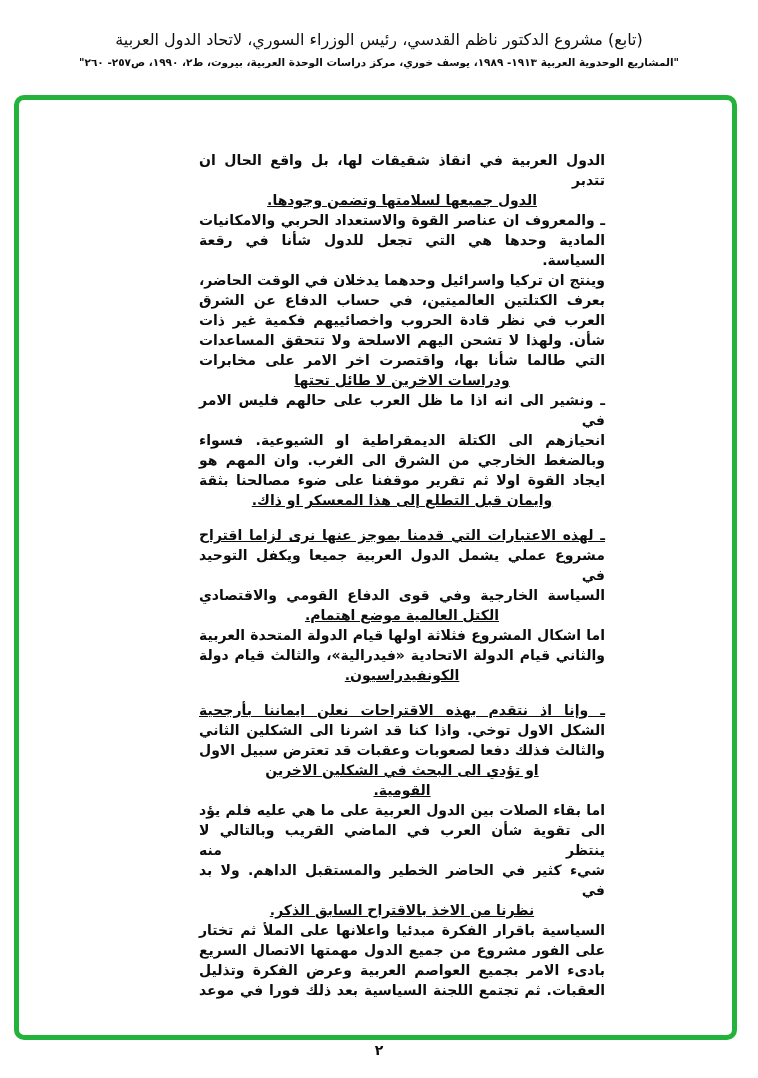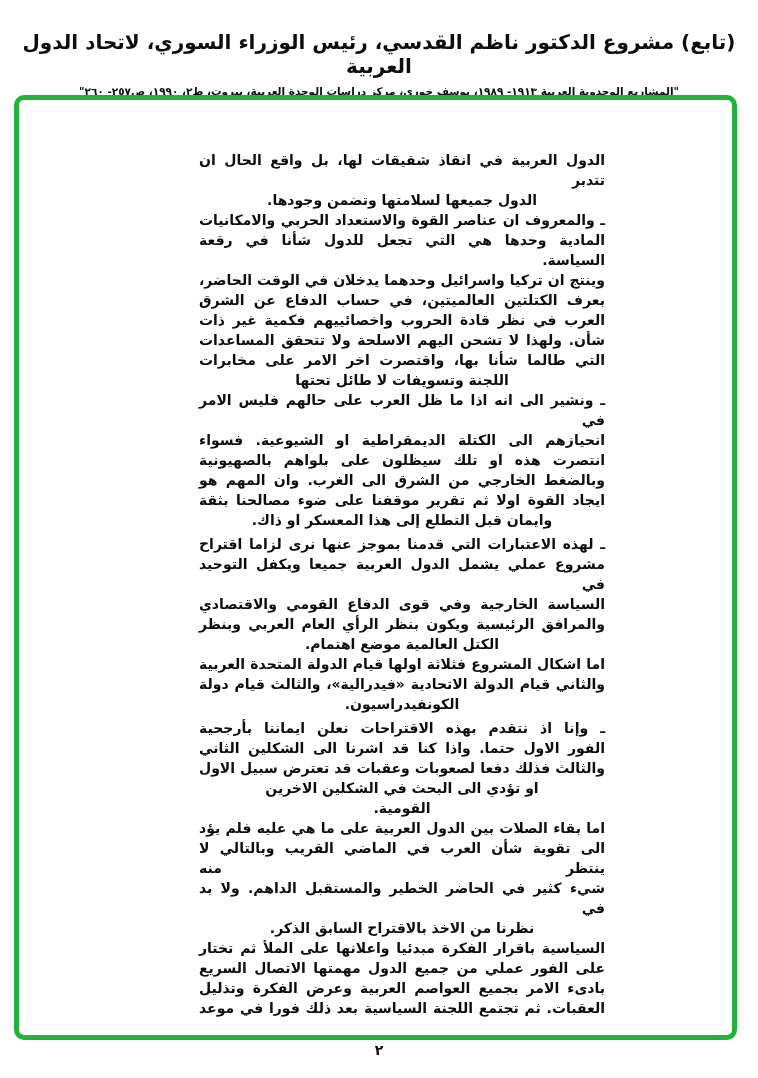--- a/index.html
+++ b/index.html
@@ -17,22 +17,22 @@
   }
   .header {
     position: absolute;
     top: 30px;
     left: 0;
     right: 0;
     direction: rtl;
     text-align: center;
   }
   .header-title {
-    font-size: 20px;
-    font-weight: bold;
+    font-size: 16px;
+    font-weight: normal;
     letter-spacing: 0px;
   }
   .header-citation {
     margin-top: 7px;
     font-size: 10.5px;
     font-weight: bold;
   }
   .page-frame {
     position: absolute;
     left: 14px;
@@ -53,23 +53,25 @@
     line-height: 20px;
     font-weight: bold;
   }
   .line {
     text-align: justify;
     text-align-last: justify;
   }
   .line.center {
     text-align: justify;
     text-align-last: center;
+    text-decoration: underline;
   }
   .line.gap {
-    margin-top: 4px;
+    margin-top: 15px;
+    text-decoration: underline;
   }
   .page-number {
     position: absolute;
     top: 1042px;
     left: 0;
     right: 0;
     text-align: center;
     font-size: 14px;
     font-weight: bold;
     direction: rtl;
@@ -88,43 +90,41 @@
 <div class="body-text">
     <div class="line justify">الدول العربية في انقاذ شقيقات لها، بل واقع الحال ان تتدبر</div>
     <div class="line center">الدول جميعها لسلامتها وتضمن وجودها.</div>
     <div class="line justify">ـ والمعروف ان عناصر القوة والاستعداد الحربي والامكانيات</div>
     <div class="line justify">المادية وحدها هي التي تجعل للدول شأنا في رقعة السياسة.</div>
     <div class="line justify">وينتج ان تركيا واسرائيل وحدهما يدخلان في الوقت الحاضر،</div>
     <div class="line justify">بعرف الكتلتين العالميتين، في حساب الدفاع عن الشرق</div>
     <div class="line justify">العرب في نظر قادة الحروب واخصائييهم فكمية غير ذات</div>
     <div class="line justify">شأن. ولهذا لا تشحن اليهم الاسلحة ولا تتحقق المساعدات</div>
     <div class="line justify">التي طالما شأنا بها، واقتصرت اخر الامر على مخابرات</div>
-    <div class="line center">اللجنة وتسويفات لا طائل تحتها</div>
+    <div class="line center">ودراسات الاخرين لا طائل تحتها</div>
     <div class="line justify">ـ ونشير الى انه اذا ما ظل العرب على حالهم فليس الامر في</div>
     <div class="line justify">انحيازهم الى الكتلة الديمقراطية او الشيوعية. فسواء</div>
-    <div class="line justify">انتصرت هذه او تلك سيظلون على بلواهم بالصهيونية</div>
     <div class="line justify">وبالضغط الخارجي من الشرق الى الغرب. وان المهم هو</div>
     <div class="line justify">ايجاد القوة اولا ثم تقرير موقفنا على ضوء مصالحنا بثقة</div>
     <div class="line center">وايمان قبل التطلع إلى هذا المعسكر او ذاك.</div>
     <div class="line justify gap">ـ لهذه الاعتبارات التي قدمنا بموجز عنها نرى لزاما اقتراح</div>
     <div class="line justify">مشروع عملي يشمل الدول العربية جميعا ويكفل التوحيد في</div>
     <div class="line justify">السياسة الخارجية وفي قوى الدفاع القومي والاقتصادي</div>
-    <div class="line justify">والمرافق الرئيسية ويكون بنظر الرأي العام العربي وبنظر</div>
     <div class="line center">الكتل العالمية موضع اهتمام.</div>
     <div class="line justify">اما اشكال المشروع فثلاثة اولها قيام الدولة المتحدة العربية</div>
     <div class="line justify">والثاني قيام الدولة الاتحادية «فيدرالية»، والثالث قيام دولة</div>
     <div class="line center">الكونفيدراسيون.</div>
     <div class="line justify gap">ـ وإنا اذ نتقدم بهذه الاقتراحات نعلن ايماننا بأرجحية</div>
-    <div class="line justify">الفور الاول حتما. واذا كنا قد اشرنا الى الشكلين الثاني</div>
+    <div class="line justify">الشكل الاول توخي. واذا كنا قد اشرنا الى الشكلين الثاني</div>
     <div class="line justify">والثالث فذلك دفعا لصعوبات وعقبات قد تعترض سبيل الاول</div>
     <div class="line center">او تؤدي الى البحث في الشكلين الاخرين</div>
     <div class="line center">القومية.</div>
     <div class="line justify">اما بقاء الصلات بين الدول العربية على ما هي عليه فلم يؤد</div>
     <div class="line justify">الى تقوية شأن العرب في الماضي القريب وبالتالي لا ينتظر منه</div>
     <div class="line justify">شيء كثير في الحاضر الخطير والمستقبل الداهم. ولا بد في</div>
     <div class="line center">نظرنا من الاخذ بالاقتراح السابق الذكر.</div>
     <div class="line justify">السياسية باقرار الفكرة مبدئيا واعلانها على الملأ ثم تختار</div>
-    <div class="line justify">على الفور عملي من جميع الدول مهمتها الاتصال السريع</div>
+    <div class="line justify">على الفور مشروع من جميع الدول مهمتها الاتصال السريع</div>
     <div class="line justify">بادىء الامر بجميع العواصم العربية وعرض الفكرة وتذليل</div>
     <div class="line justify">العقبات. ثم تجتمع اللجنة السياسية بعد ذلك فورا في موعد</div>
   </div>
 
 <div class="page-number">٢</div>
 
 </body></html>

